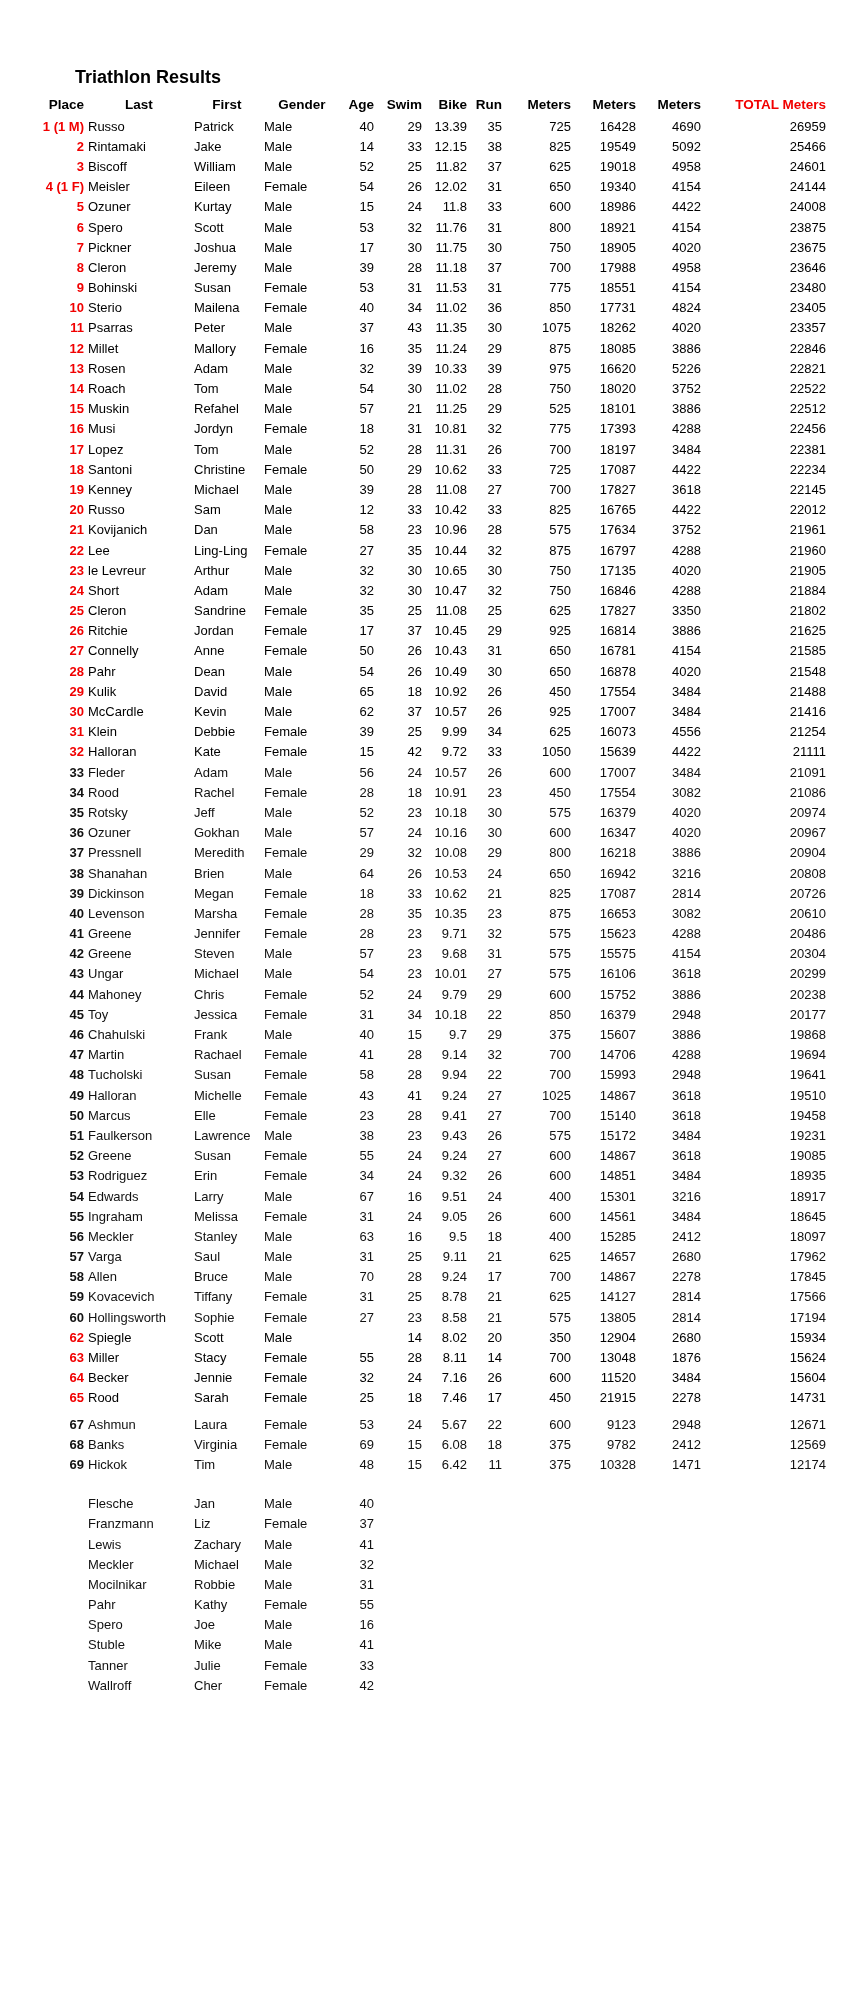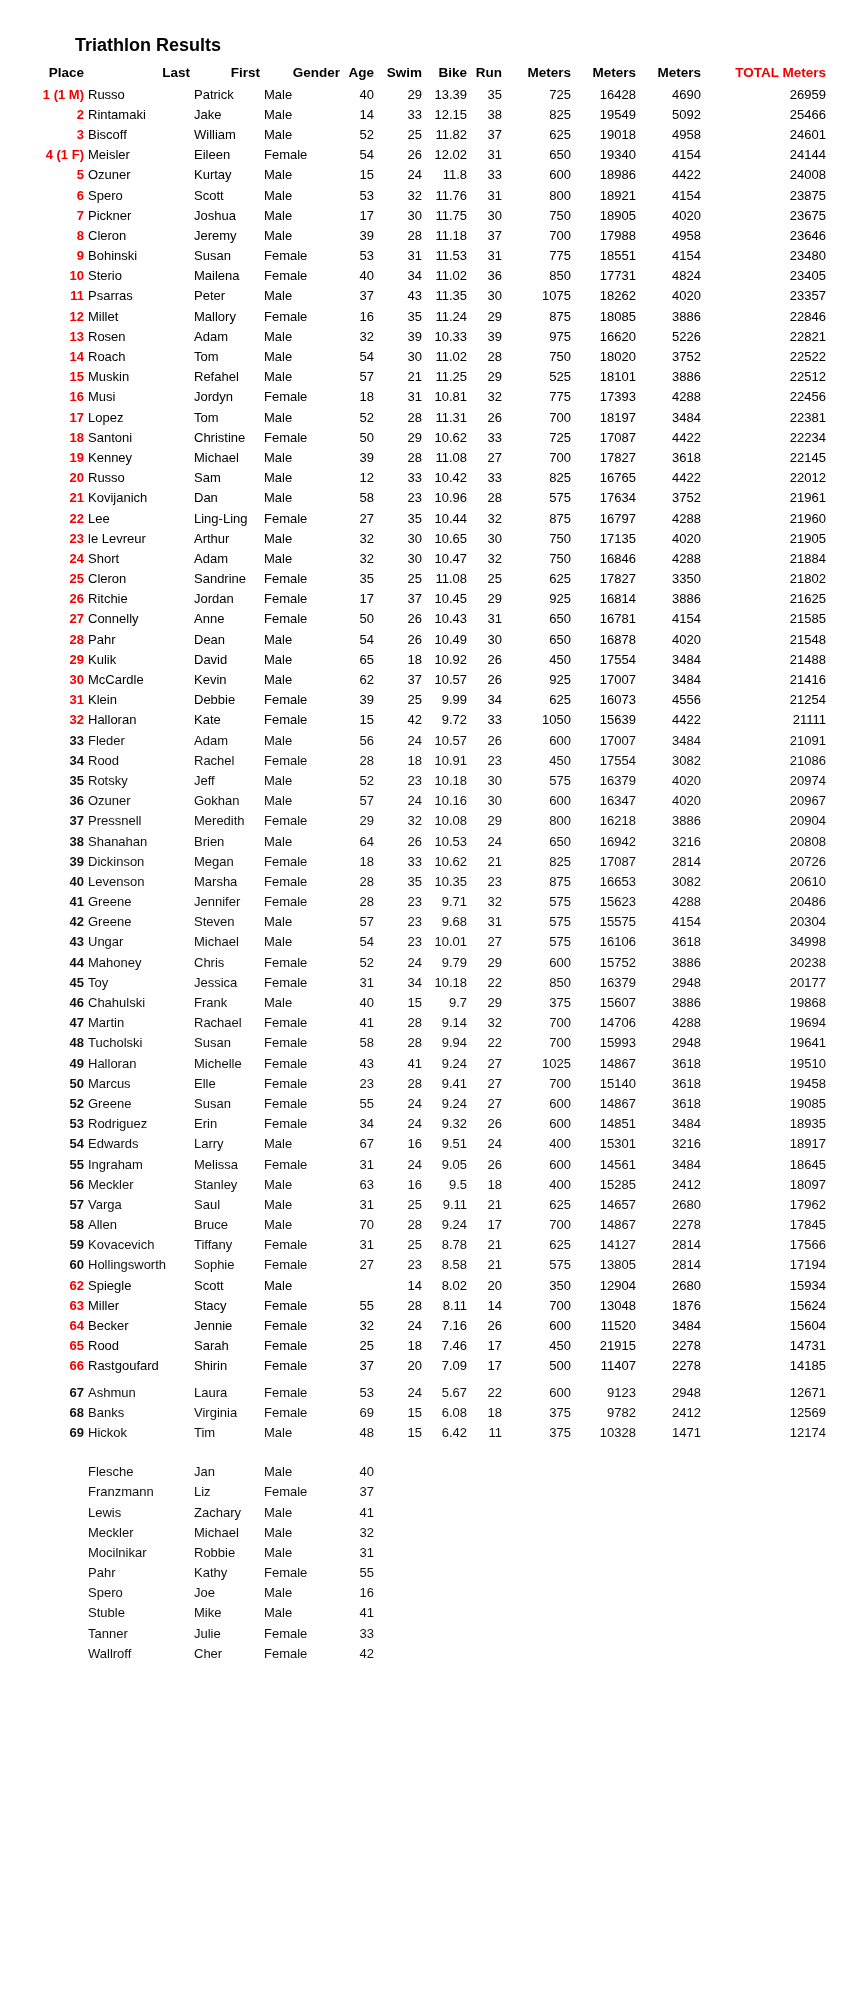--- a/index.html
+++ b/index.html
@@ -3,40 +3,40 @@
 <meta charset="utf-8">
 <style>
   html,body { margin:0; padding:0; background:#ffffff; }
   body {
     width:850px; height:2000px; overflow:hidden;
     font-family:"Liberation Sans", sans-serif; color:#000;
   }
   .sheet { position:relative; padding-top:34px; }
   .title {
     margin-left:75px; font-size:18px; font-weight:bold;
-    height:26px; line-height:22px; letter-spacing:0px;
+    height:26px; line-height:22px; letter-spacing:0px;margin-top:32px;
   }
   table { border-collapse:collapse; table-layout:fixed; margin-left:16px; }
   col.c-place  { width:70px; }
   col.c-last   { width:106px; }
   col.c-first  { width:70px; }
   col.c-gender { width:80px; }
   col.c-age    { width:34px; }
   col.c-swim   { width:48px; }
   col.c-bike   { width:45px; }
   col.c-run    { width:35px; }
   col.c-m1     { width:69px; }
   col.c-m2     { width:65px; }
   col.c-m3     { width:65px; }
   col.c-total  { width:125px; }
   th, td {
     padding:0 2px; white-space:nowrap; overflow:hidden;
     font-size:13px; height:20.2px; vertical-align:middle;
   }
-  thead th { font-weight:bold; font-size:13.5px; height:24px; text-align:right; }
+  thead th { font-weight:bold; font-size:13.5px; height:24px; text-align:center; }
   .num { text-align:right; }
   .place { text-align:right; font-weight:bold; }
   .red { color:#f10000; }
   tr.soft td { filter:blur(0.45px); color:#111; }
   tr.soft td.place { filter:blur(0.3px); }
   tr.spacer-small td { height:6px; }
   tr.spacer-big td { height:19px; }
 </style>
 </head>
 <body>
@@ -668,21 +668,21 @@
           <td>Ungar</td>
           <td>Michael</td>
           <td>Male</td>
           <td class="num">54</td>
           <td class="num">23</td>
           <td class="num">10.01</td>
           <td class="num">27</td>
           <td class="num">575</td>
           <td class="num">16106</td>
           <td class="num">3618</td>
-          <td class="num">34998</td>
+          <td class="num">20299</td>
         </tr>
         <tr class="soft">
           <td class="place red">44</td>
           <td>Mahoney</td>
           <td>Chris</td>
           <td>Female</td>
           <td class="num">52</td>
           <td class="num">24</td>
           <td class="num">9.79</td>
           <td class="num">29</td>
@@ -769,20 +769,34 @@
           <td class="num">23</td>
           <td class="num">28</td>
           <td class="num">9.41</td>
           <td class="num">27</td>
           <td class="num">700</td>
           <td class="num">15140</td>
           <td class="num">3618</td>
           <td class="num">19458</td>
         </tr>
         <tr class="soft">
+          <td class="place red">51</td>
+          <td>Faulkerson</td>
+          <td>Lawrence</td>
+          <td>Male</td>
+          <td class="num">38</td>
+          <td class="num">23</td>
+          <td class="num">9.43</td>
+          <td class="num">26</td>
+          <td class="num">575</td>
+          <td class="num">15172</td>
+          <td class="num">3484</td>
+          <td class="num">19231</td>
+        </tr>
+        <tr class="soft">
           <td class="place red">52</td>
           <td>Greene</td>
           <td>Susan</td>
           <td>Female</td>
           <td class="num">55</td>
           <td class="num">24</td>
           <td class="num">9.24</td>
           <td class="num">27</td>
           <td class="num">600</td>
           <td class="num">14867</td>
@@ -950,34 +964,20 @@
           <td>Female</td>
           <td class="num">25</td>
           <td class="num">18</td>
           <td class="num">7.46</td>
           <td class="num">17</td>
           <td class="num">450</td>
           <td class="num">21915</td>
           <td class="num">2278</td>
           <td class="num">14731</td>
         </tr>
-        <tr>
-          <td class="place red">66</td>
-          <td>Rastgoufard</td>
-          <td>Shirin</td>
-          <td>Female</td>
-          <td class="num">37</td>
-          <td class="num">20</td>
-          <td class="num">7.09</td>
-          <td class="num">17</td>
-          <td class="num">500</td>
-          <td class="num">11407</td>
-          <td class="num">2278</td>
-          <td class="num">14185</td>
-        </tr>
         <tr class="spacer-small">
           <td colspan="12"></td>
         </tr>
         <tr class="soft">
           <td class="place red">67</td>
           <td>Ashmun</td>
           <td>Laura</td>
           <td>Female</td>
           <td class="num">53</td>
           <td class="num">24</td>

